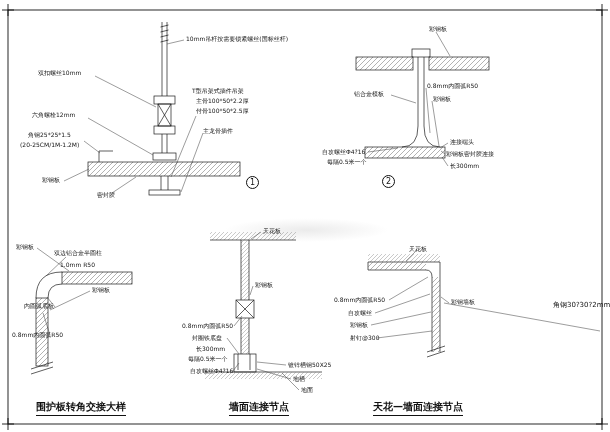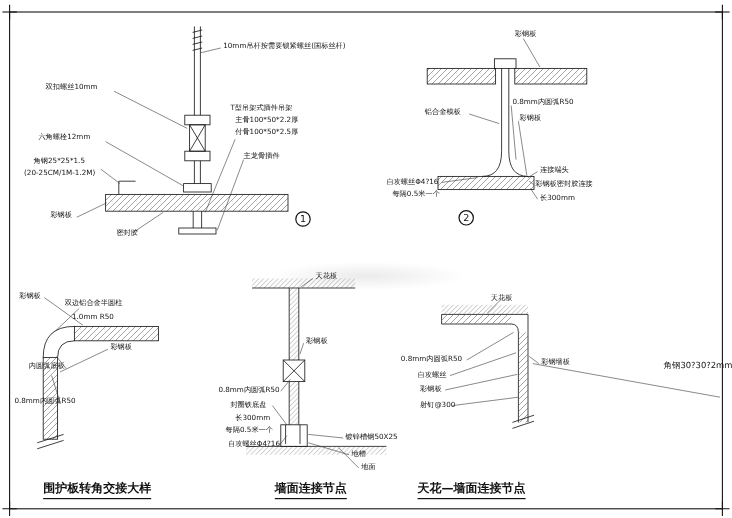--- a/index.html
+++ b/index.html
@@ -207,15 +207,15 @@
   <span class="lbl" style="left:301px;top:387px">地面</span>
   <span class="cap" style="left:229px;top:400px">墙面连接节点</span>
 
   <span class="lbl" style="left:409px;top:246px">天花板</span>
   <span class="lbl" style="left:334px;top:297px">0.8mm内圆弧R50</span>
   <span class="lbl" style="left:348px;top:310px">自攻螺丝</span>
   <span class="lbl" style="left:350px;top:322px">彩钢板</span>
   <span class="lbl" style="left:350px;top:335px">射钉@300</span>
   <span class="lbl" style="left:451px;top:299px">彩钢墙板</span>
   <span class="lbl lbl-big" style="left:553px;top:301px">角钢30?30?2mm</span>
-  <span class="cap" style="left:348px;top:400px">天花—墙面连接节点</span>
+  <span class="cap" style="left:373px;top:400px">天花—墙面连接节点</span>
 
 </div>
 
 </body></html>

